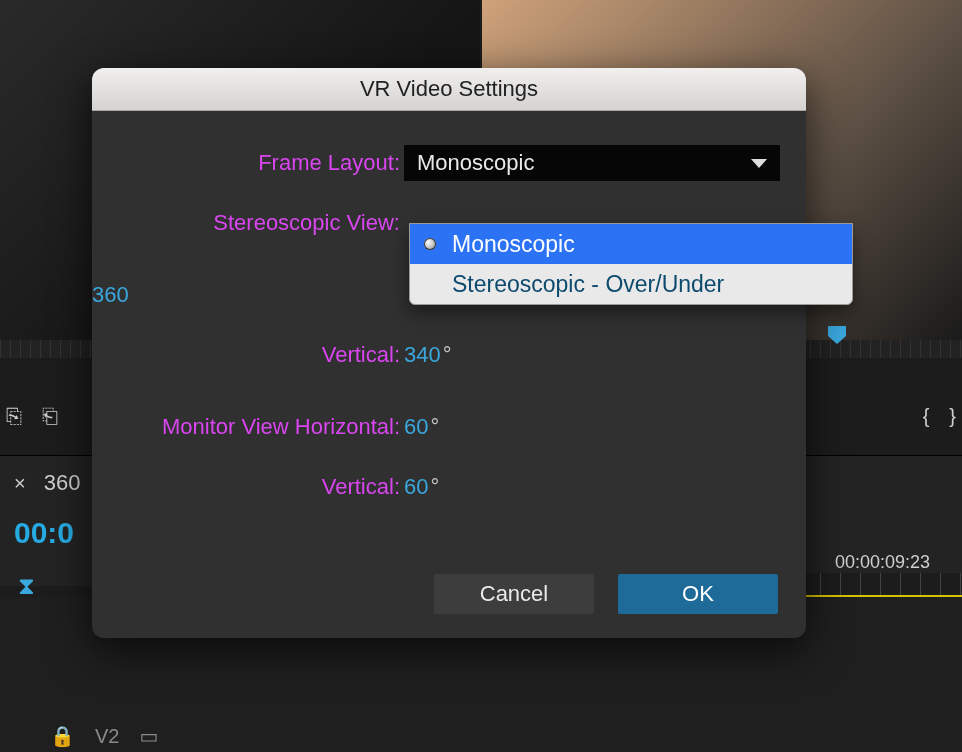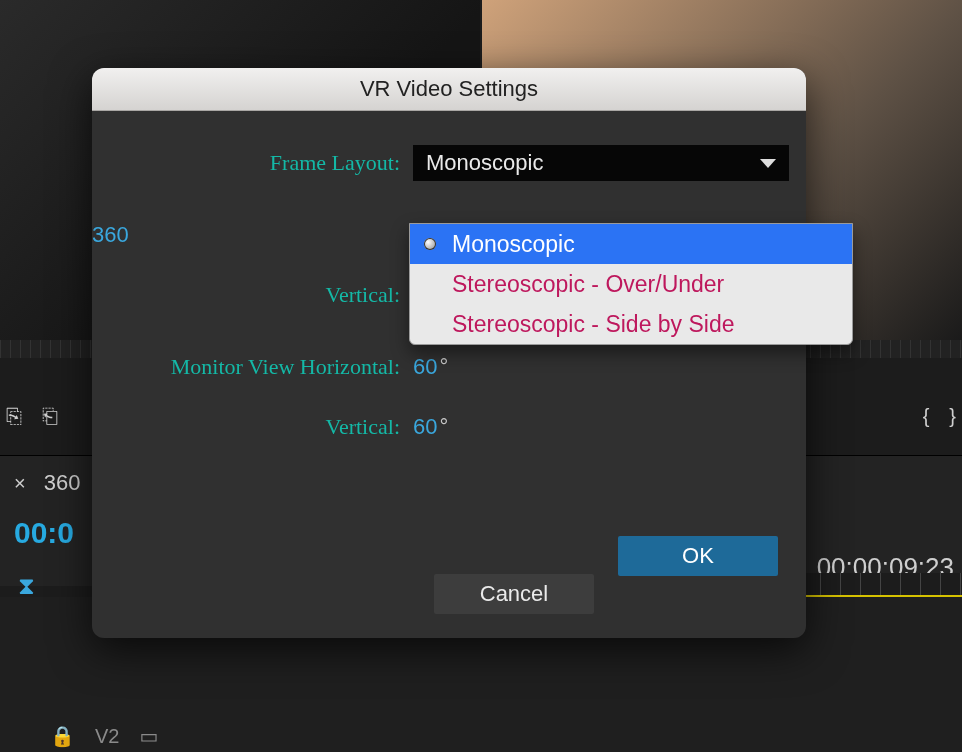--- a/index.html
+++ b/index.html
@@ -72,24 +72,24 @@
   }
   .timecode-current {
     position: absolute;
     left: 14px; top: 60px;
     color: #27aae1;
     font-size: 30px;
     font-weight: 700;
   }
   .tc-right {
     position: absolute;
-    right: 8px;
+    right: 32px;
     top: 96px;
     color: #cfcfcf;
-    font-size: 26px;
+    font-size: 18px;
     margin-left: 24px;
   }
   .snap-icon {
     position: absolute;
     left: 18px; top: 116px;
     width: 24px; height: 24px;
     color: #3aa7dd;
     font-size: 24px;
   }
   .timeline-ruler2 {
@@ -154,24 +154,23 @@
 
   .form-row {
     display: flex;
     align-items: center;
     height: 46px;
     margin-bottom: 14px;
   }
   .form-row .lbl {
     flex: 0 0 308px;
     text-align: right;
-    color: #14b8a6;
-    font-size: 22px;
-    padding-right: 13px;
-    font-family: Liberation Serif, serif;
+    color: #d946ef;
+    font-size: 22px;
+    padding-right: 4px;
   }
   .form-row .val {
     color: #3aa7dd;
     font-size: 22px;
   }
   .degree-val {
     color: #3aa7dd;
     font-size: 22px;
   }
   .degree-symbol {
@@ -211,21 +210,21 @@
     box-shadow: 0 8px 18px rgba(0,0,0,0.45);
     z-index: 5;
     overflow: hidden;
   }
   .dropdown .opt {
     height: 40px;
     display: flex;
     align-items: center;
     padding-left: 42px;
     font-size: 23px;
-    color: #be185d;
+    color: #0c4a6e;
     position: relative;
   }
   .dropdown .opt.selected {
     background: #2b73f4;
     color: #fff;
   }
   .dropdown .opt.selected::before {
     content: '';
     position: absolute;
     left: 14px; top: 50%; transform: translateY(-50%);
@@ -247,21 +246,20 @@
     display: flex;
     align-items: center;
     justify-content: center;
     font-size: 22px;
     border-radius: 2px;
     cursor: pointer;
   }
   .btn-cancel {
     background: #3d3d3d;
     color: #eaeaea;
-    margin-top: 38px;
   }
   .btn-ok {
     background: #1e6a99;
     color: #fff;
   }
 
   
   * { user-select: none; }
 </style>
 </head>
@@ -310,20 +308,24 @@
   <div class="modal-body">
 
     <div class="form-row">
       <div class="lbl">Frame Layout:</div>
       <div class="select-box">
         <span>Monoscopic</span>
         <span class="caret"></span>
       </div>
     </div>
 
+    <div class="form-row">
+      <div class="lbl">Stereoscopic View:</div>
+      <div class="val"></div>
+    </div>
 
     <div style="height:12px"></div>
 
     <div class="form-row">
       <span class="degree-val">360</span>
     </div>
 
     <div class="form-row">
       <div class="lbl">Vertical:</div>
       <span class="degree-val">340</span>
@@ -345,17 +347,16 @@
     </div>
 
     <div class="button-row">
       <div class="btn btn-cancel">Cancel</div>
       <div class="btn btn-ok">OK</div>
     </div>
 
     <div class="dropdown">
       <div class="opt selected">Monoscopic</div>
       <div class="opt">Stereoscopic - Over/Under</div>
-      <div class="opt">Stereoscopic - Side by Side</div>
     </div>
 
   </div>
 </div>
 
 </body></html>

